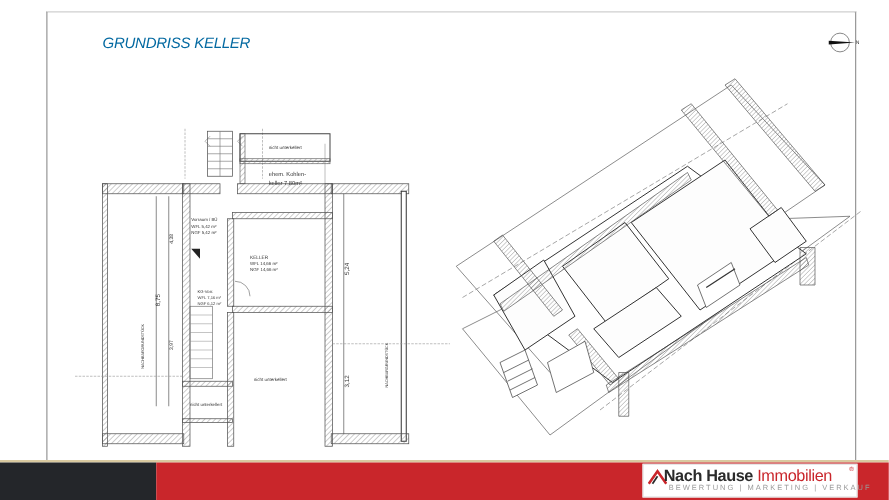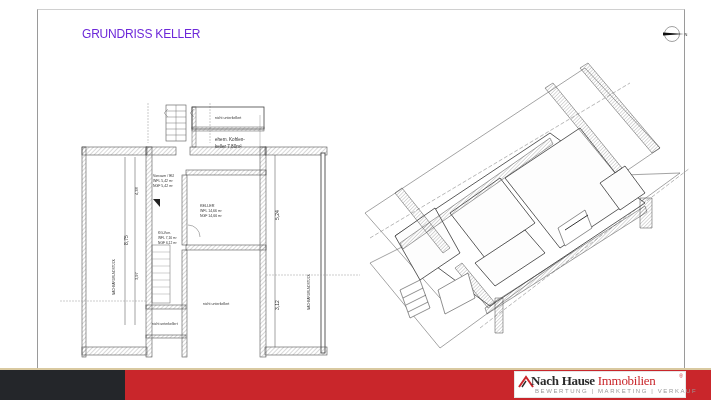--- a/index.html
+++ b/index.html
@@ -8,40 +8,40 @@
       background: #ffffff;
       font-family: "Liberation Sans", sans-serif;
       position: relative;
     }
     .page { position: absolute; left: 0; top: 0; width: 711px; height: 400px; background: #fff; }
     .sheet-frame {
       position: absolute; left: 37px; top: 9px; width: 648px; height: 360px;
       border-left: 1px solid #9a9a9a; border-top: 1px solid #d0d0d0; border-right: 1px solid #9a9a9a;
     }
     .title {
-      position: absolute; font-size: 12px; color: #6d28d9; letter-spacing: -0.2px;
+      position: absolute; font-size: 12px; color: #0369a1; letter-spacing: -0.2px;
       white-space: nowrap;
+      font-style: italic;
     }
     .title-left { left: 82px; top: 27px; }
     .title-right { left: 384px; top: 27px; }
     .compass { position: absolute; left: 660px; top: 24px; width: 30px; height: 20px; }
     .plan2d { position: absolute; left: 60px; top: 95px; width: 310px; height: 270px; }
     .plan3d { position: absolute; left: 360px; top: 58px; width: 340px; height: 300px; }
     .tiny { font-family: "Liberation Sans", sans-serif; fill: #333; }
     .footer-line { position: absolute; left: 0; top: 368px; width: 711px; height: 2px; background: #d9c9a0; }
     .footer-dark { position: absolute; left: 0; top: 370px; width: 125px; height: 30px; background: #24262a; }
     .footer-red { position: absolute; left: 125px; top: 370px; width: 586px; height: 30px; background: #c9262b; }
     .logo-box {
       position: absolute; left: 514px; top: 371px; width: 172px; height: 27px;
       background: #ffffff; border: 1px solid #e6e6e6;
     }
     .logo-main {
       position: absolute; left: 4px; top: 1px; font-size: 13px; font-weight: bold; white-space: nowrap;
       letter-spacing: -0.3px;
-      font-family: Liberation Serif, serif;
     }
     .logo-main .a { color: #2b2b2b; }
     .logo-main .b { color: #c9262b; font-weight: normal; }
     .logo-roof { position: absolute; left: 3px; top: 2px; width: 16px; height: 14px; }
     .logo-sub {
       position: absolute; left: 20px; top: 16px; font-size: 6px; letter-spacing: 1.6px;
       color: #9a9a9a; white-space: nowrap;
     }
     .logo-reg { position: absolute; right: 2px; top: 1px; font-size: 5px; color: #c9262b; }
   </style>

